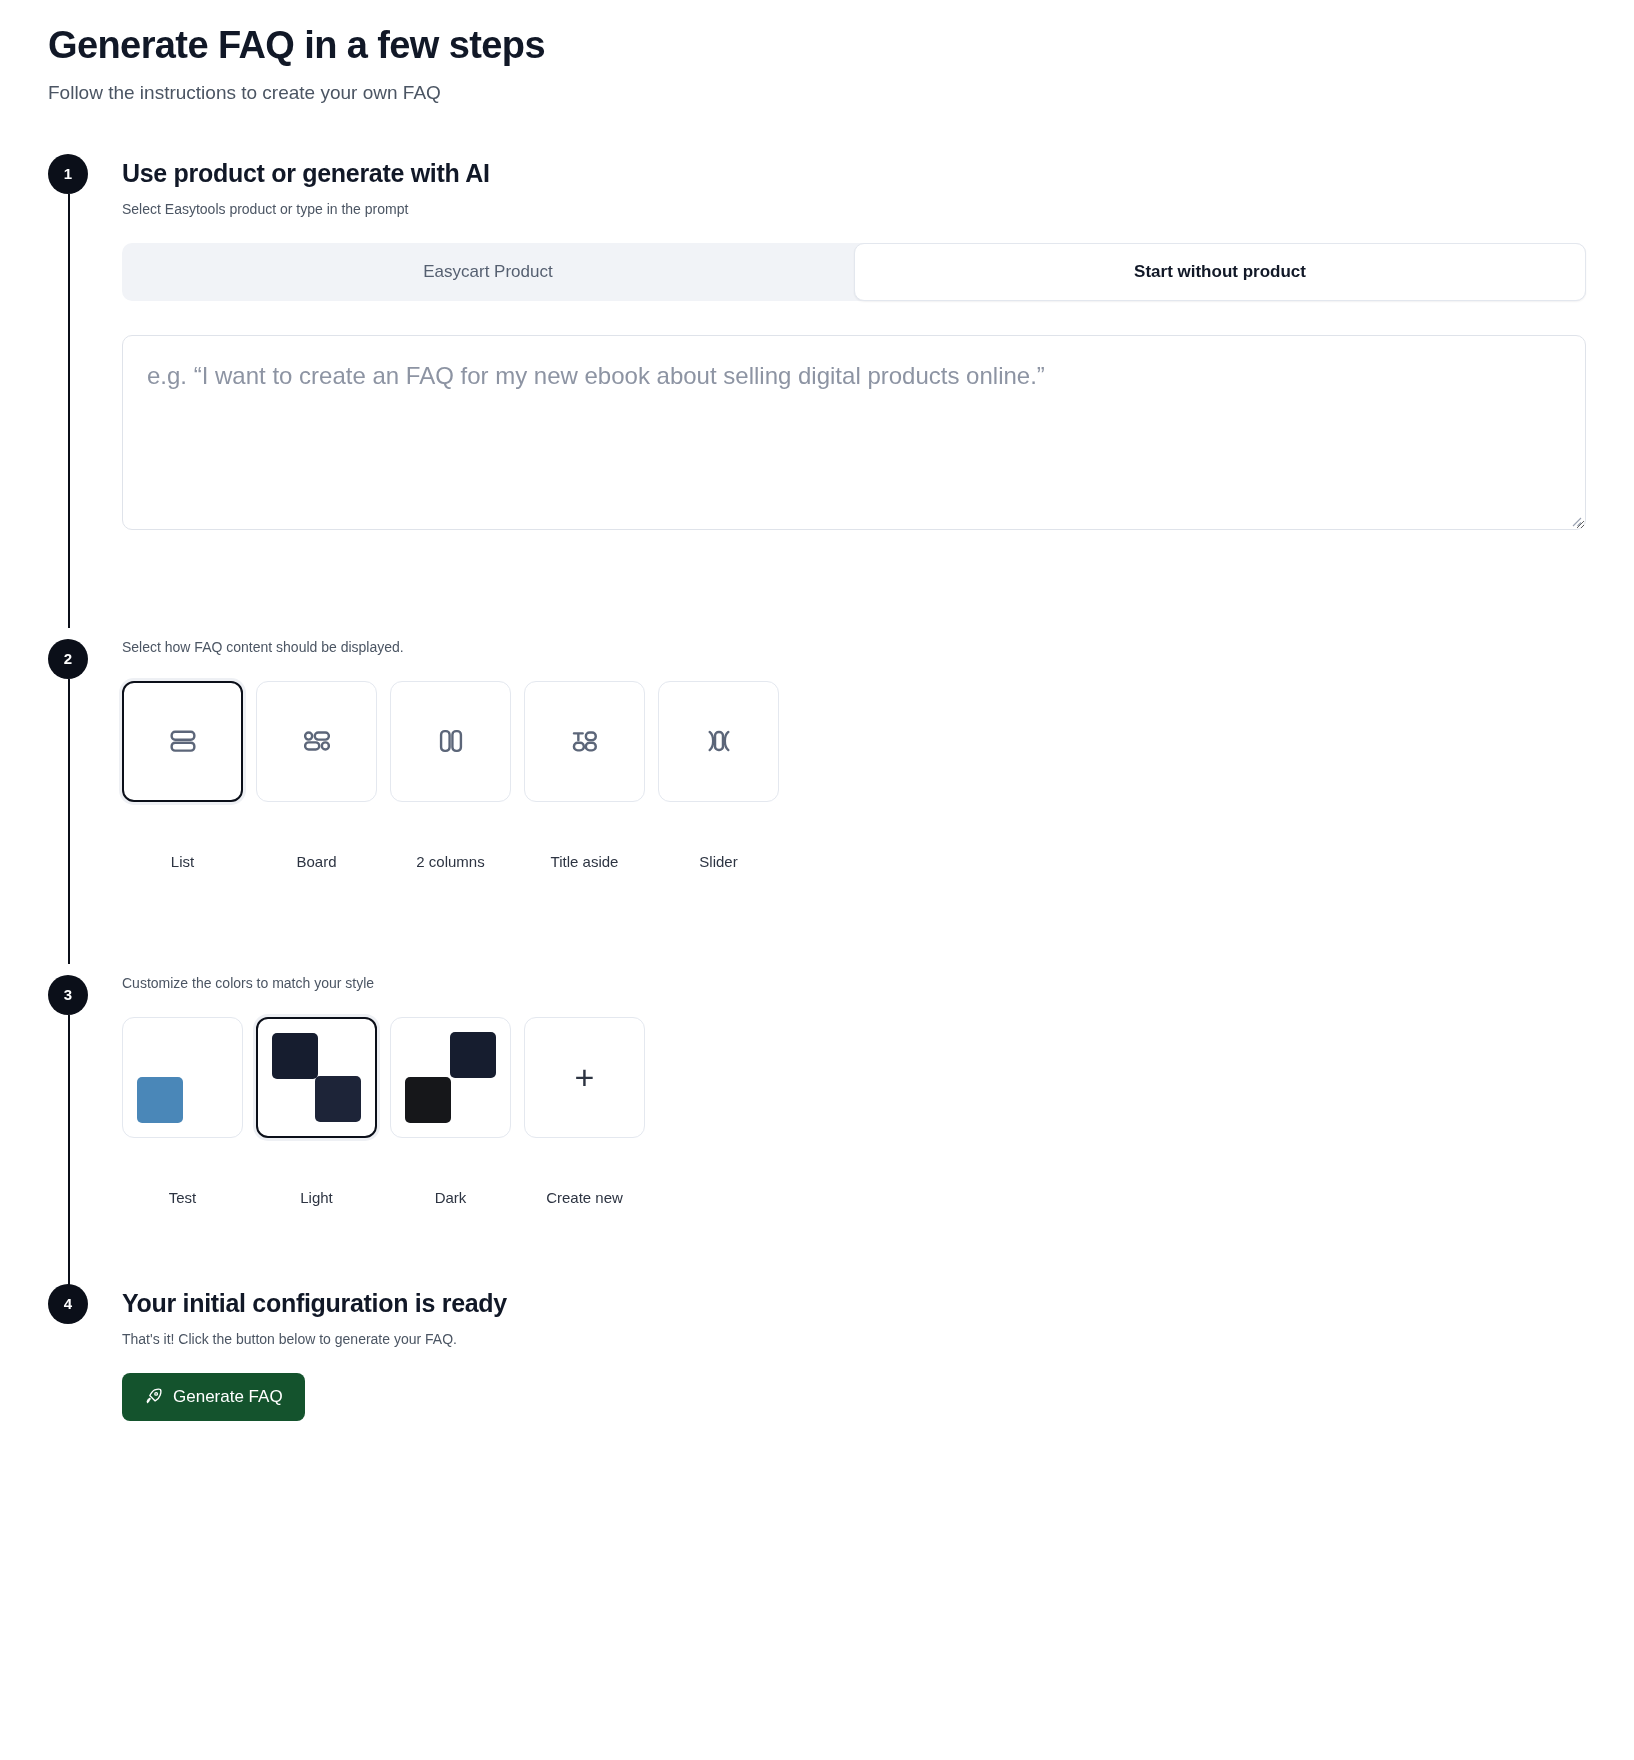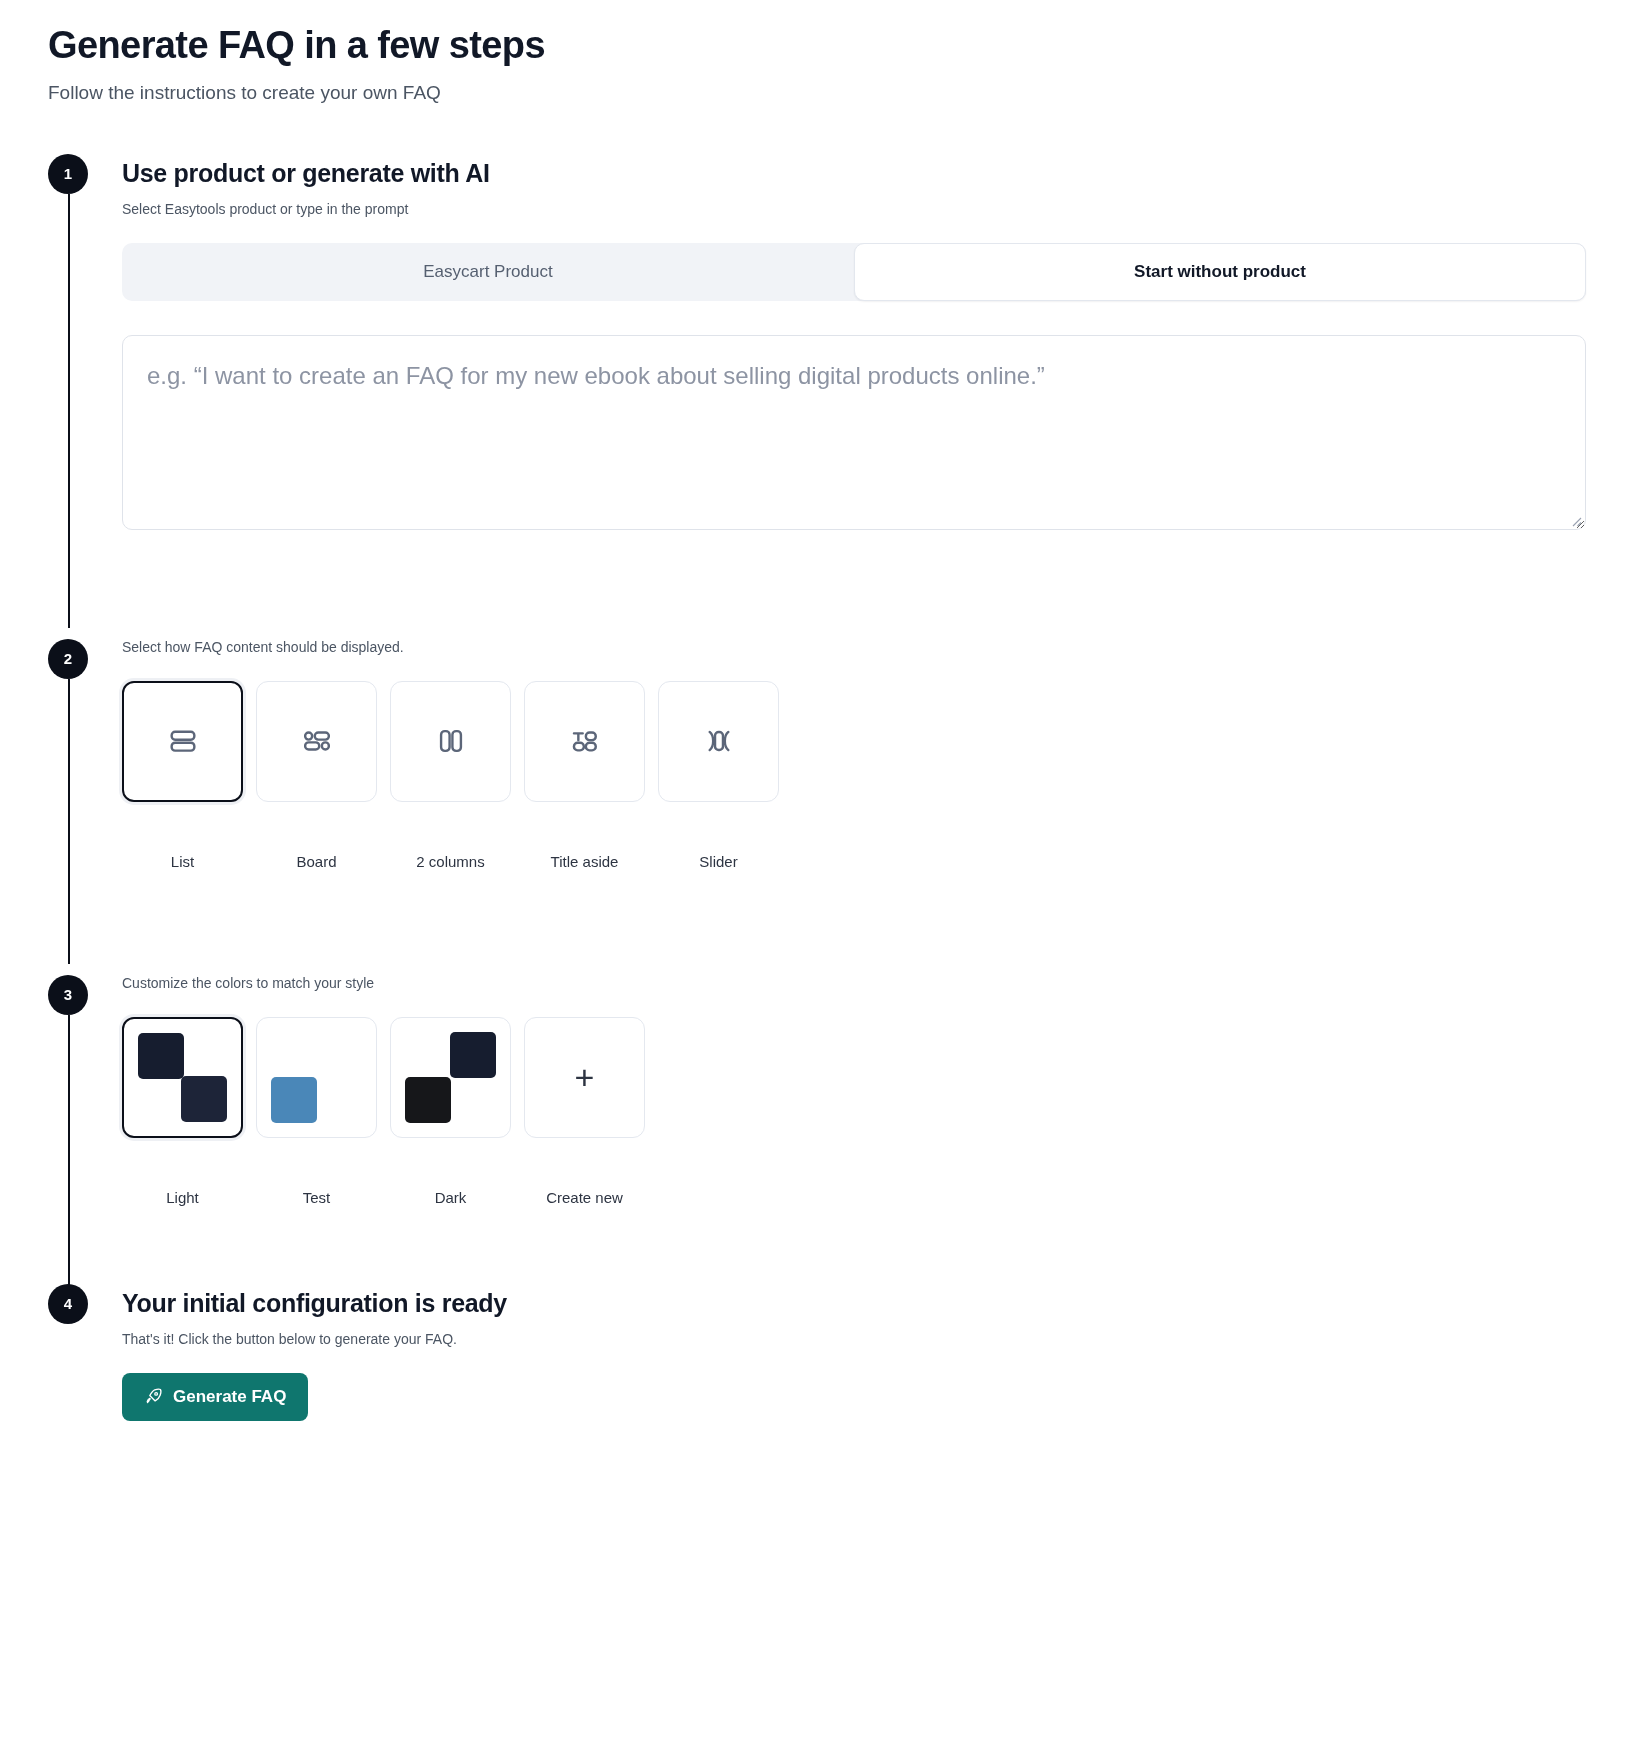--- a/index.html
+++ b/index.html
@@ -193,27 +193,27 @@
     line-height: 1;
     font-weight: 400;
   }
 
   
   .gen-btn {
     margin-top: 26px;
     display: inline-flex;
     align-items: center;
     gap: 10px;
-    background: #0f766e;
+    background: #14532d;
     color: #ffffff;
     border: none;
     border-radius: 8px;
     padding: 14px 22px;
     font-size: 17px;
-    font-weight: 700;
+    font-weight: 400;
     font-family: "Liberation Sans", sans-serif;
     cursor: pointer;
   }
   .rocket-icon { display: block; }
 
   .spacer-lg { height: 92px; }
   .spacer-md { height: 78px; }
 </style>
 </head>
 <body>
@@ -321,37 +321,37 @@
     </div>
 
     <div class="step">
       <div class="step-badge">3</div>
       <div class="step-line"></div>
       <div class="step-desc">Customize the colors to match your style</div>
 
       <div class="step-body">
         <div class="card-row">
 
+          <div class="opt">
+            <div class="opt-box pal-box">
+              <div class="pal-inner">
+                <div class="sw bl" style="background:#4a87b8"></div>
+              </div>
+            </div>
+            <div class="opt-label">Test</div>
+          </div>
+
           <div class="opt selected">
             <div class="opt-box pal-box">
               <div class="pal-inner">
                 <div class="sw tl" style="background:#161d2f"></div>
                 <div class="sw br" style="background:#1d2438"></div>
               </div>
             </div>
             <div class="opt-label">Light</div>
-          </div>
-
-          <div class="opt">
-            <div class="opt-box pal-box">
-              <div class="pal-inner">
-                <div class="sw bl" style="background:#4a87b8"></div>
-              </div>
-            </div>
-            <div class="opt-label">Test</div>
           </div>
 
           <div class="opt">
             <div class="opt-box pal-box">
               <div class="pal-inner">
                 <div class="sw tr" style="background:#161d2f"></div>
                 <div class="sw bl" style="background:#16171a"></div>
               </div>
             </div>
             <div class="opt-label">Dark</div>

